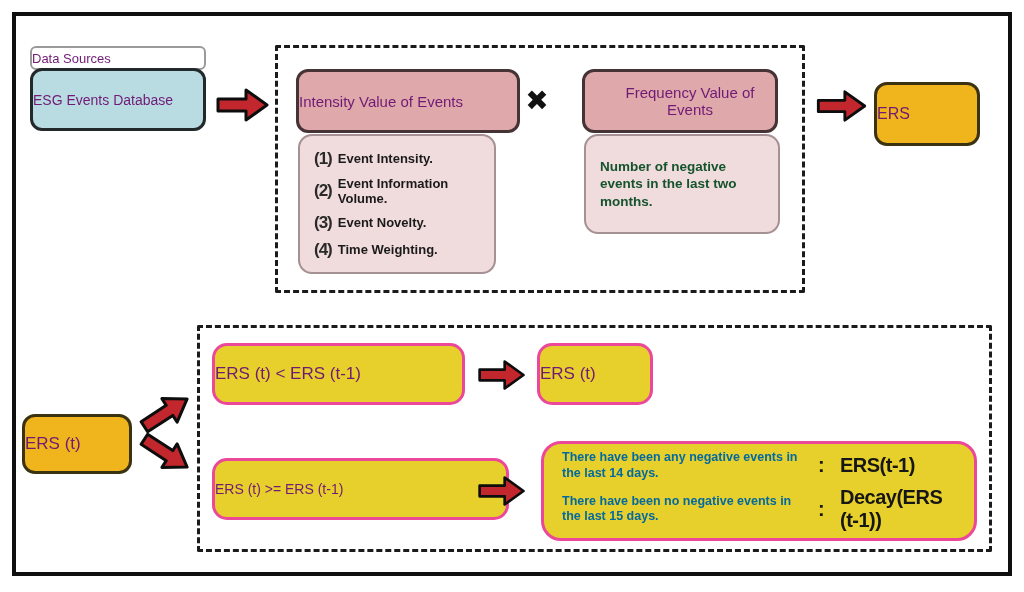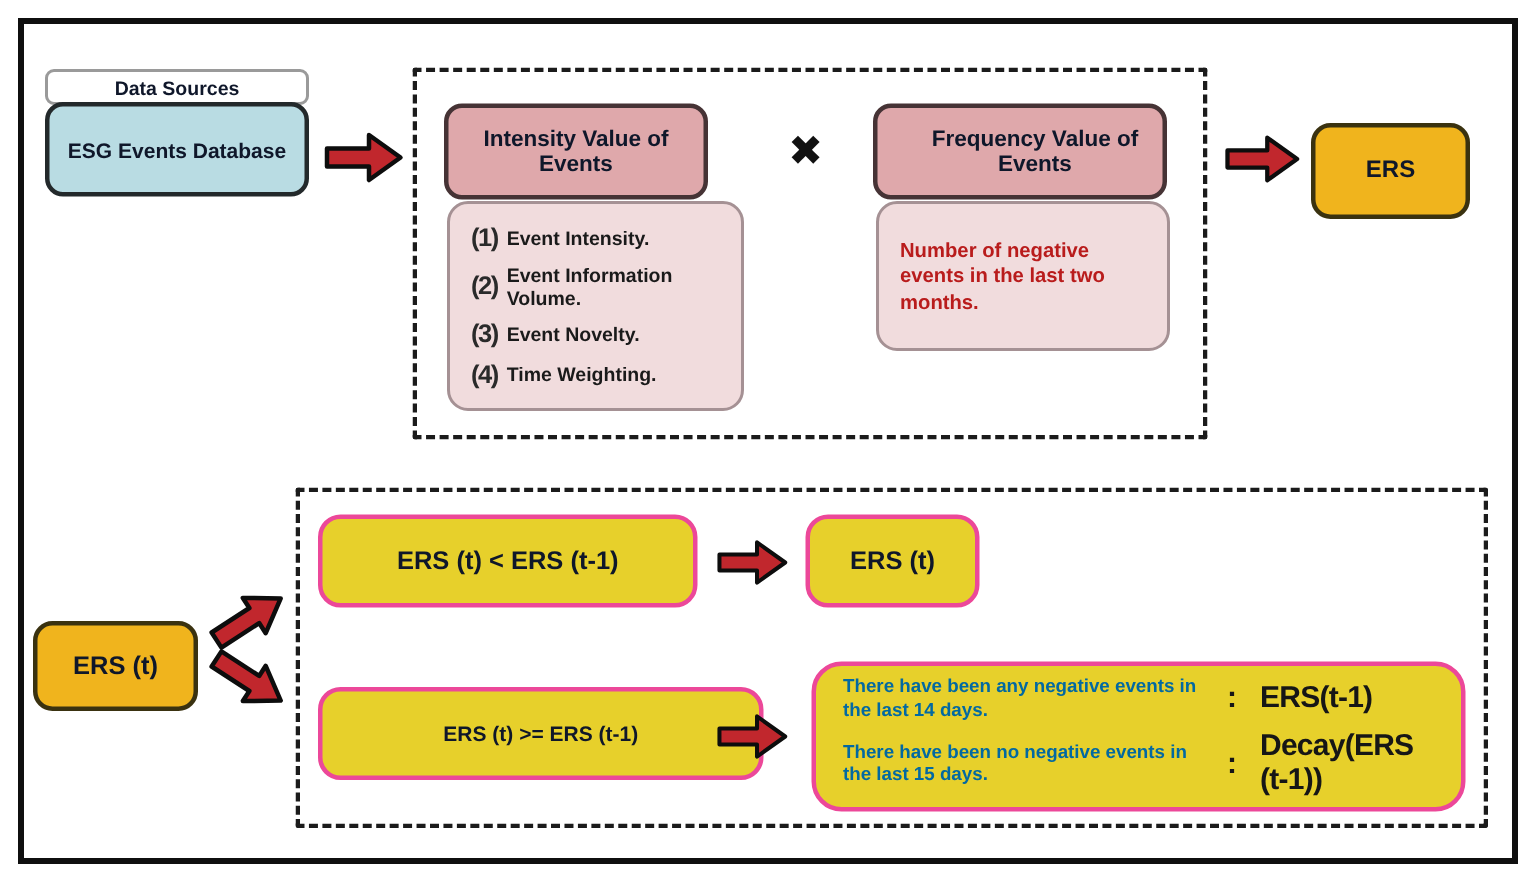--- a/index.html
+++ b/index.html
@@ -4,55 +4,55 @@
 <style>
   html,body{margin:0;padding:0;background:#ffffff;}
   #canvas{
     position:relative;width:1024px;height:592px;background:#ffffff;
     font-family:"Liberation Sans","DejaVu Sans",sans-serif;overflow:hidden;
   }
   .abs{position:absolute;box-sizing:border-box;}
   .outer-frame{left:12px;top:12px;width:1000px;height:564px;border:4px solid #0f0f0f;}
   .dashed{border:3px dashed #1b1b1b;border-radius:2px;}
   .box{
-    display:flex;align-items:center;justify-content:center;
-    font-weight:bold;color:#0f172a;text-align:center;
+    display:flex;align-items:center;
+    font-weight:normal;color:#701a75;text-align:center;
   }
   .label-box{
     left:30px;top:46px;width:176px;height:24px;
     background:#ffffff;border:2px solid #9a9a9a;border-radius:6px;
     font-size:13px;
   }
   .esg-box{
     left:30px;top:68px;width:176px;height:63px;
     background:#b9dce3;border:3px solid #23292b;border-radius:12px;
     font-size:14px;
   }
   .top-dashed{left:275px;top:45px;width:530px;height:248px;}
   .pink-head{
     background:#dfa8ab;border:3px solid #463335;border-radius:12px;
     font-size:15px;
   }
-  .intensity-head{left:296px;top:69px;width:176px;height:64px;}
+  .intensity-head{left:296px;top:69px;width:224px;height:64px;}
   .frequency-head{left:582px;top:69px;width:196px;height:64px;padding-left:20px;}
   .pink-body{
     background:#f1dcdd;border:2px solid #a59194;border-radius:14px;
   }
   .intensity-body{
     left:298px;top:134px;width:198px;height:140px;
     display:flex;flex-direction:column;justify-content:center;gap:7px;
     padding:10px 8px 10px 14px;
   }
   .list-item{display:flex;align-items:center;gap:6px;font-weight:bold;color:#1a1a1a;}
   .list-num{font-size:17px;color:#2a2a2a;letter-spacing:-1px;}
   .list-text{font-size:13px;}
   .frequency-body{
     left:584px;top:134px;width:196px;height:100px;
     display:flex;align-items:center;
-    padding:0 14px;font-weight:bold;font-size:13.5px;color:#b91c1c;
+    padding:0 14px;font-weight:bold;font-size:13.5px;color:#14532d;
     text-align:left;line-height:1.3;
   }
   .multiply{
     left:519px;top:82px;width:36px;height:36px;
     font-size:28px;color:#111;display:flex;align-items:center;justify-content:center;
     font-weight:bold;
   }
   .gold{
     background:#f0b41d;border:3px solid #3a3210;border-radius:13px;margin-top:12px;
   }

